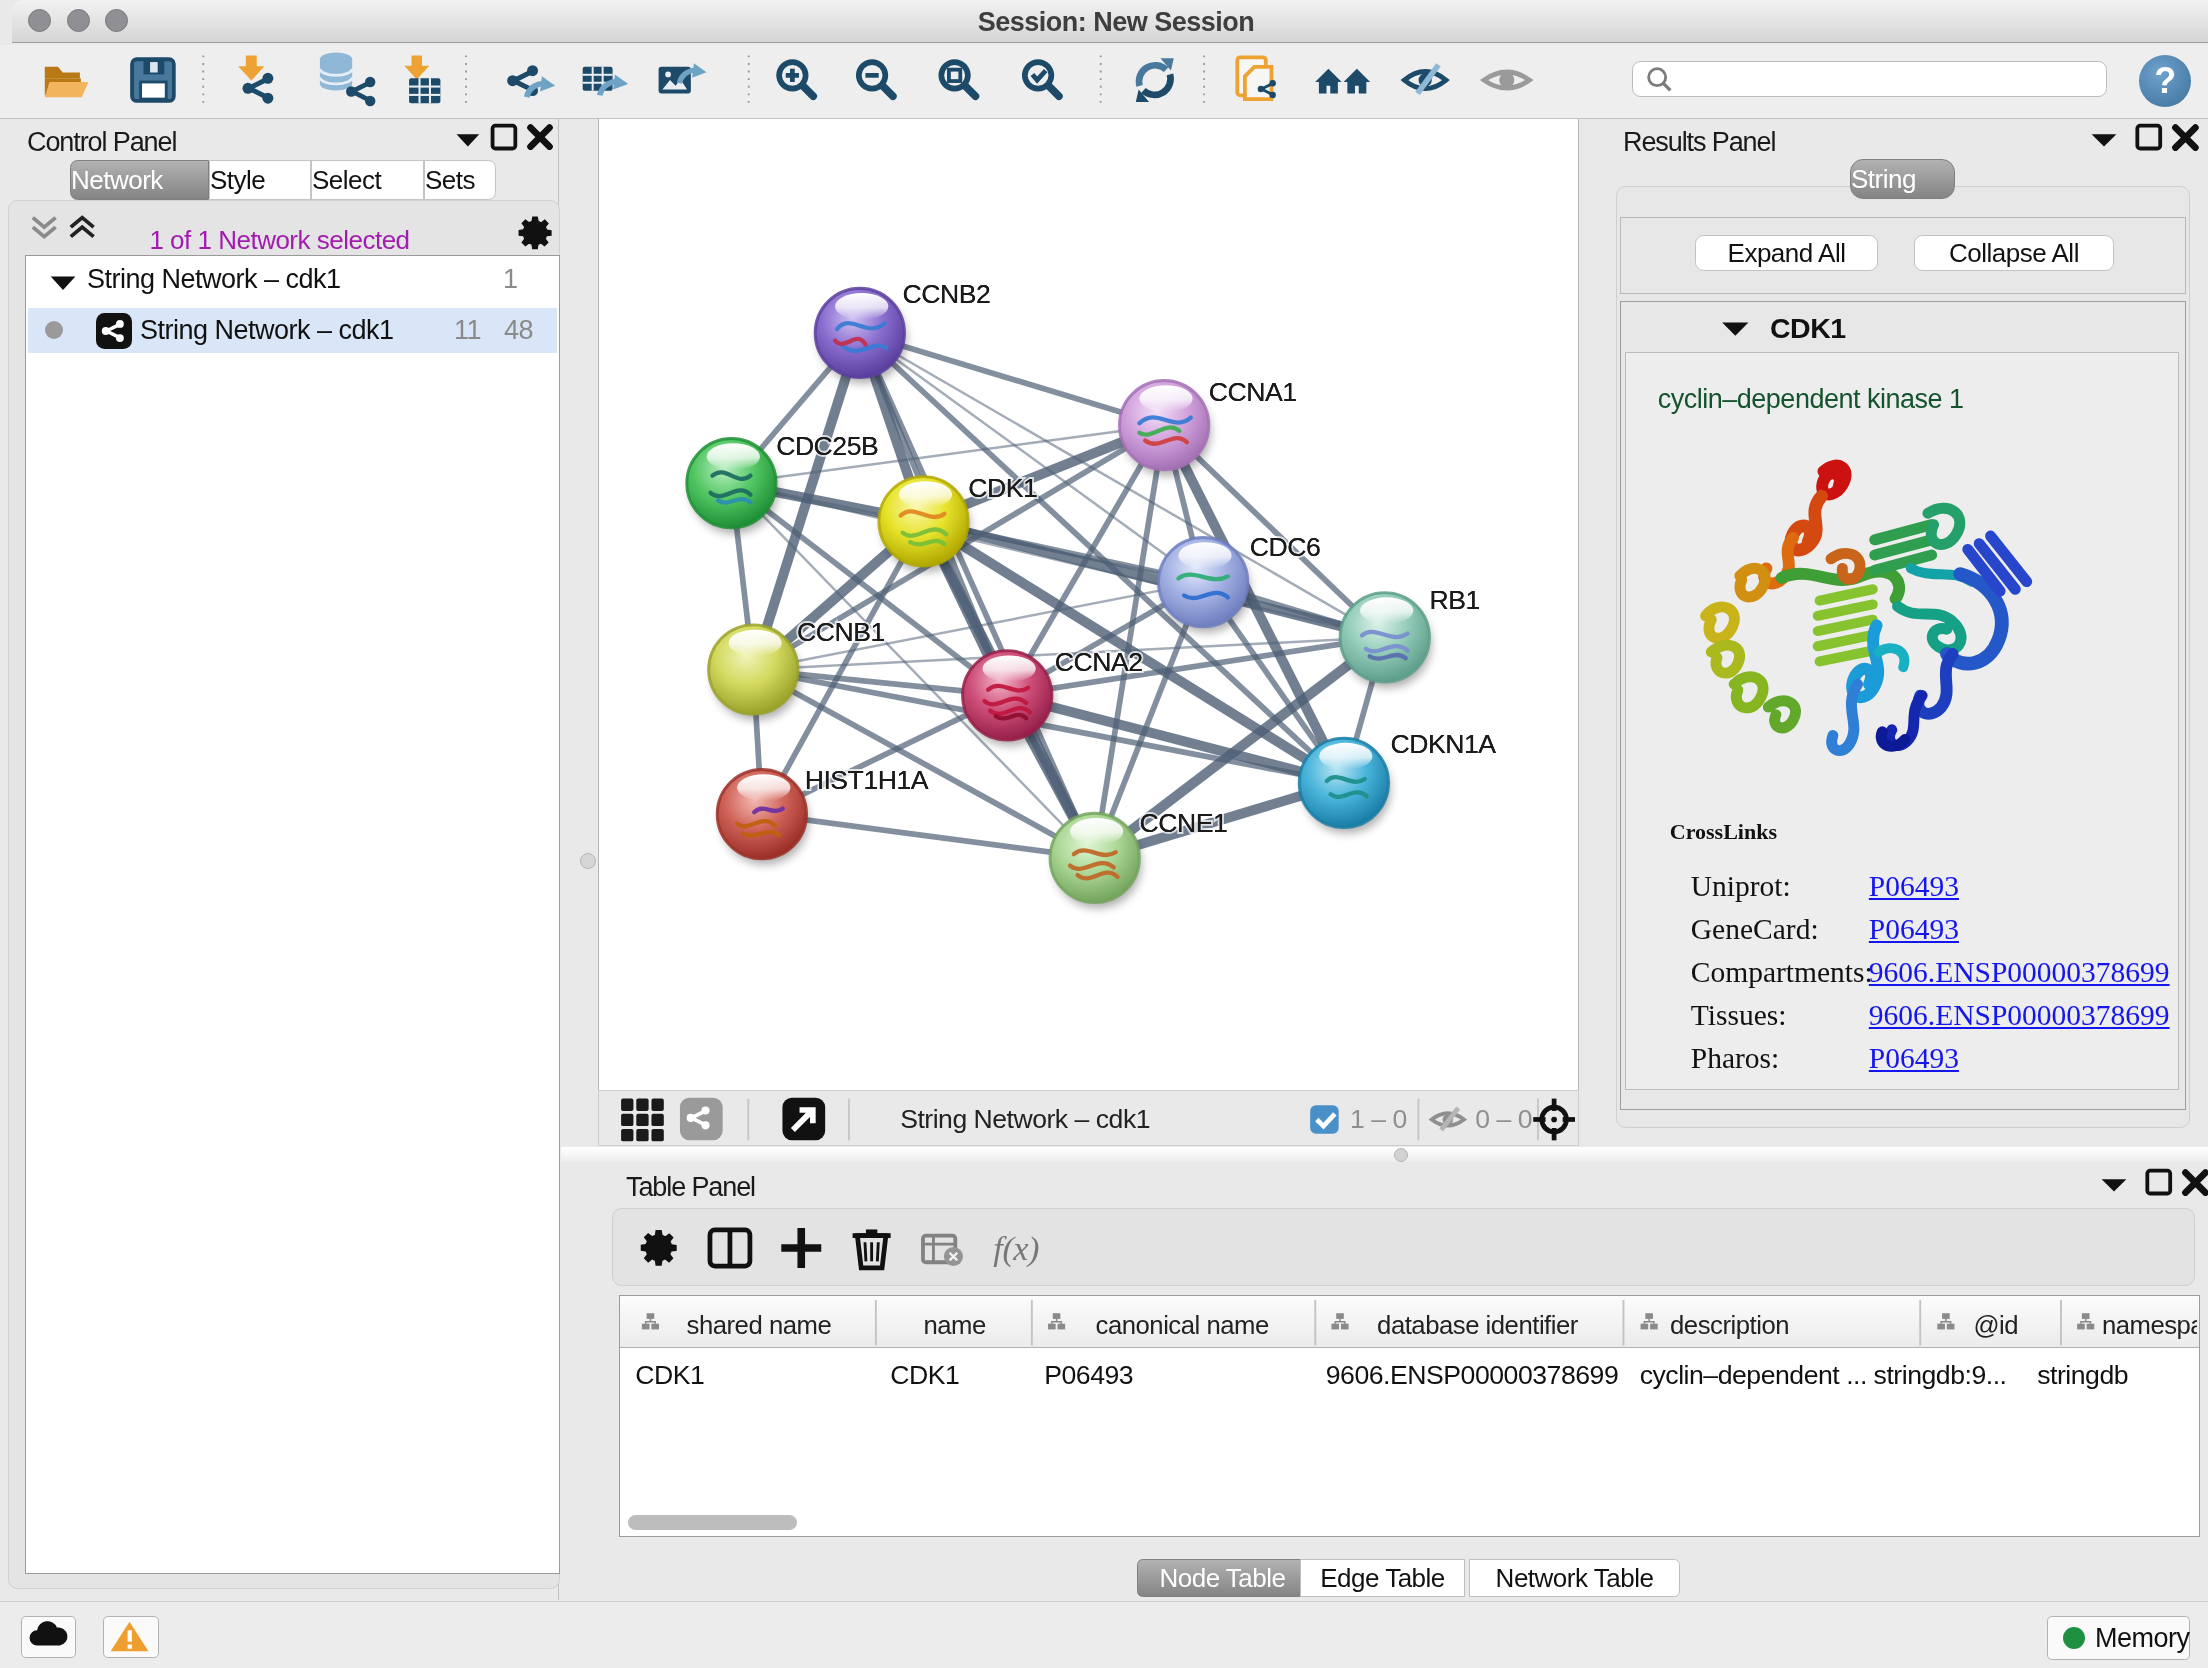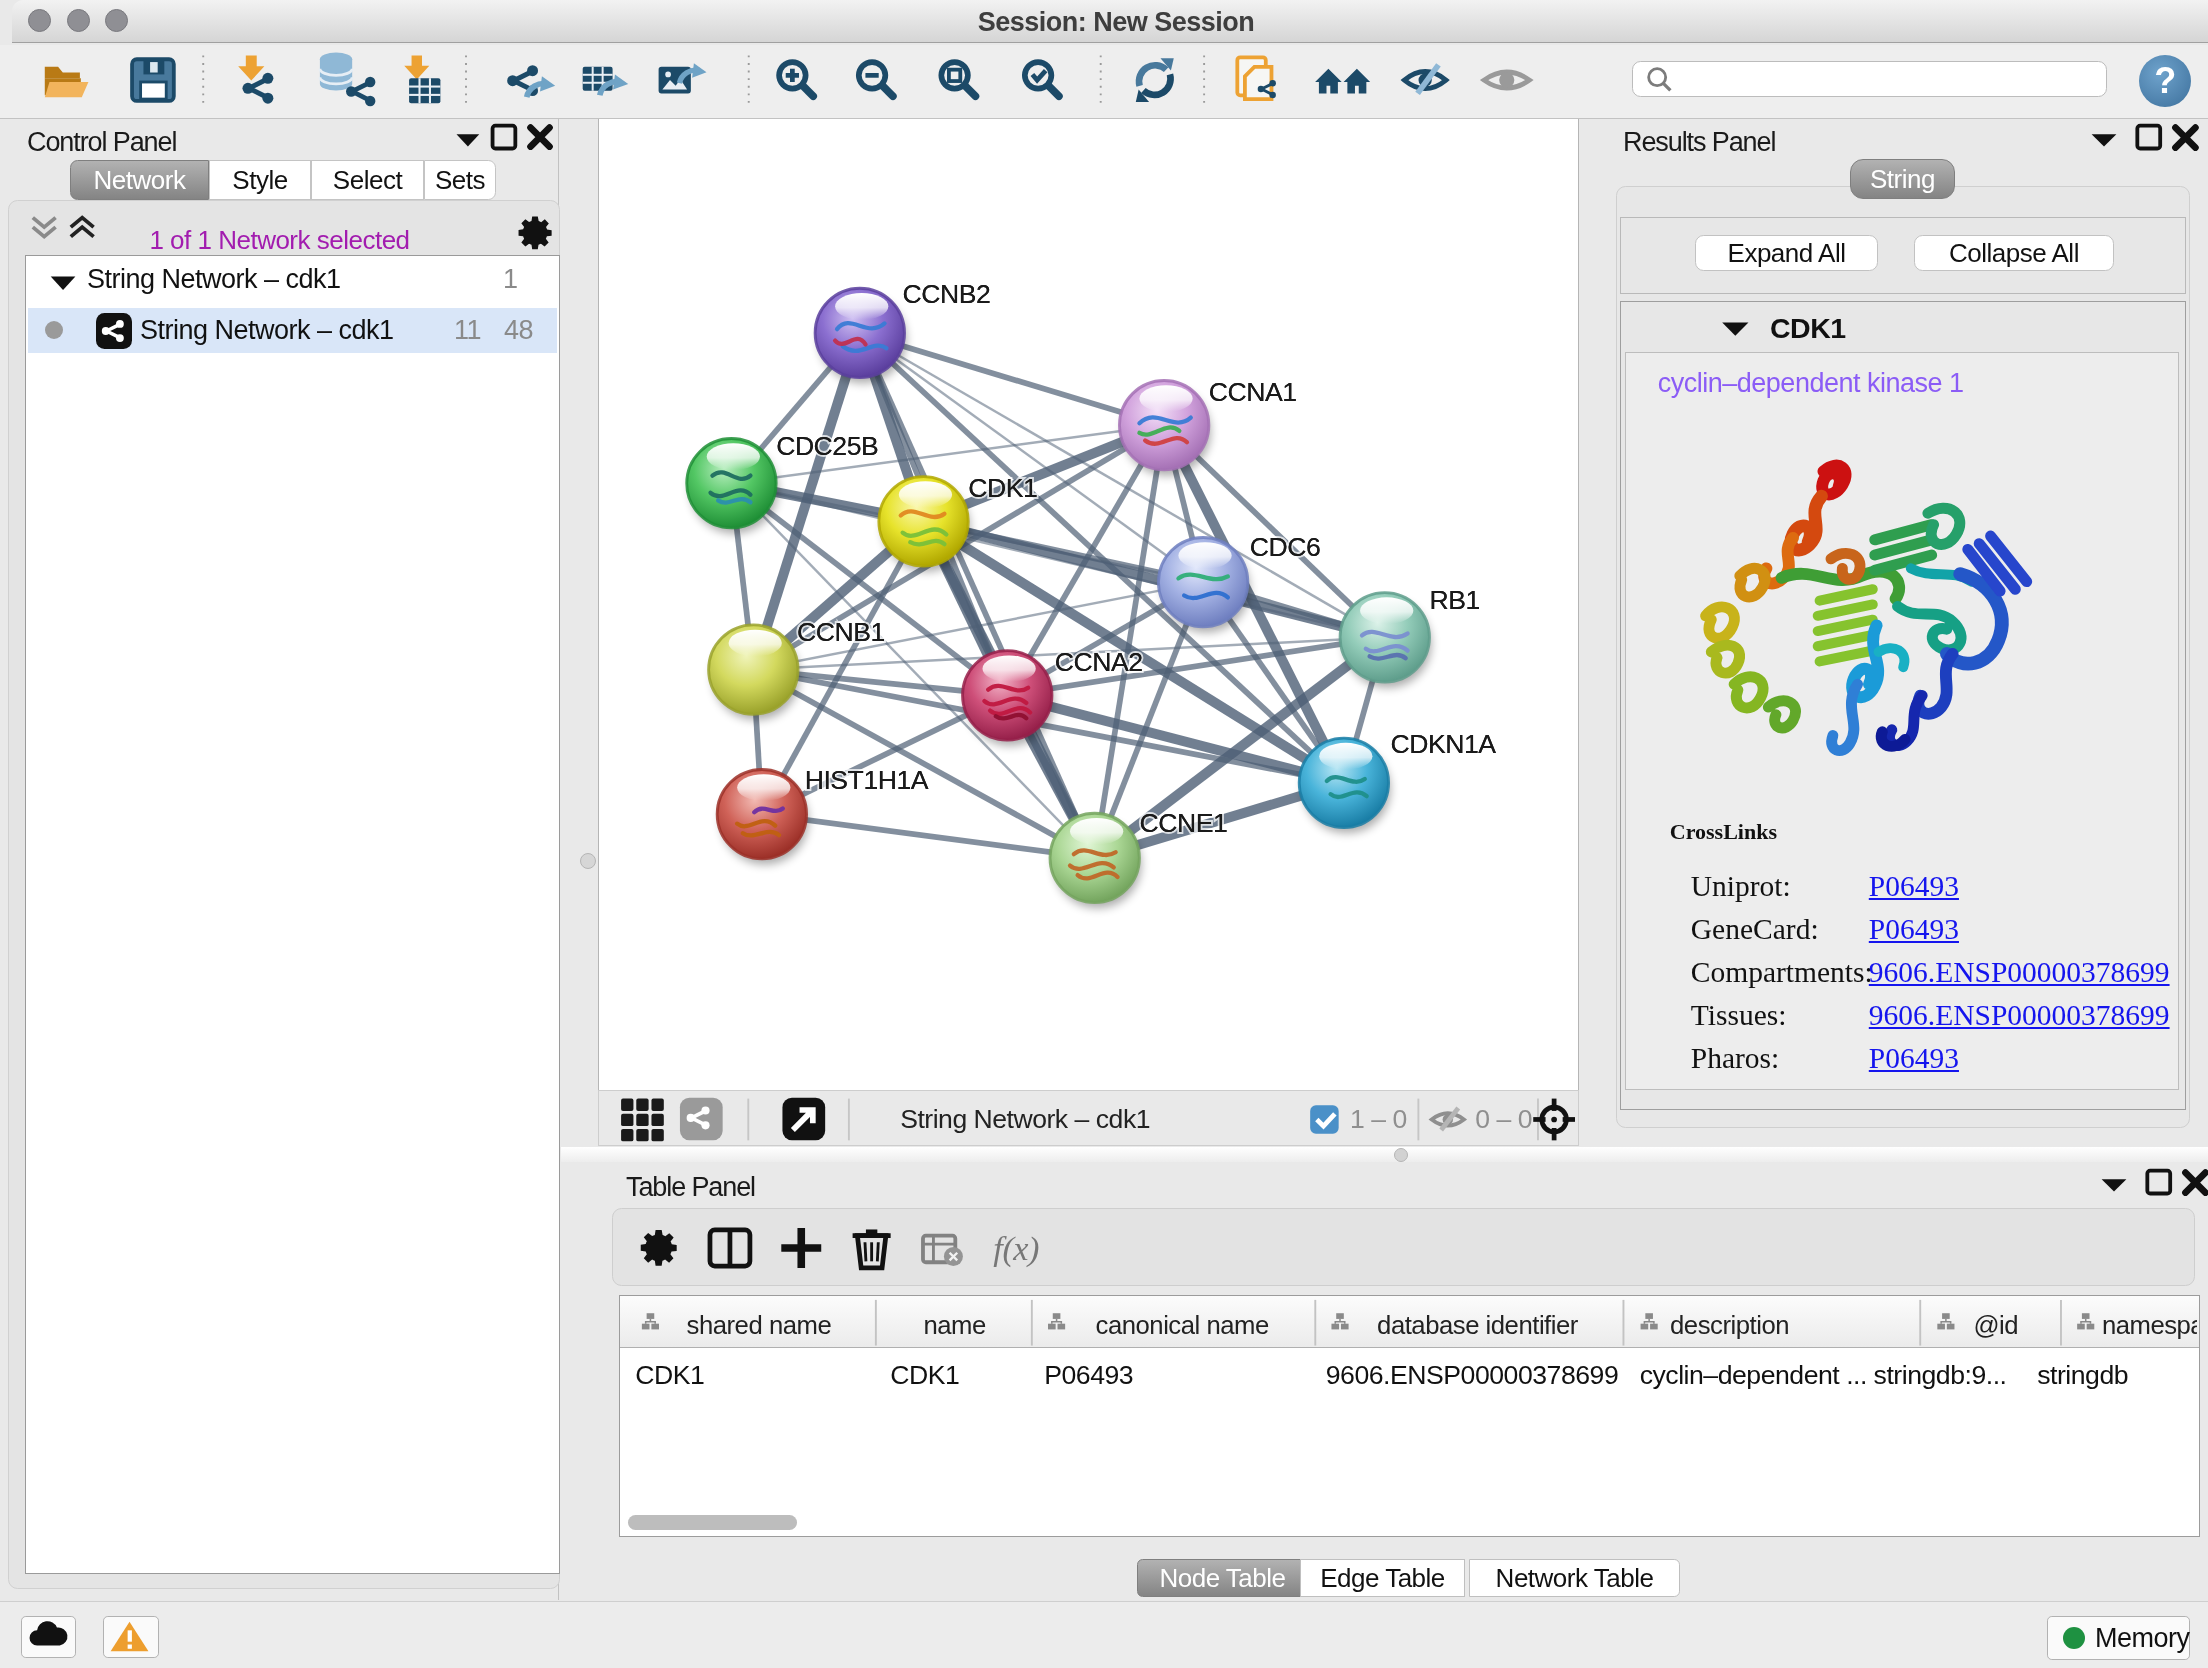--- a/index.html
+++ b/index.html
@@ -6,21 +6,21 @@
 .abs { position:absolute; }
 .titlebar { left:0; top:0; width:2208px; height:43px; background:linear-gradient(#f2f2f2,#d5d5d5); border-bottom:1.9px solid #a0a0a0; border-radius:11.4px 11.4px 0 0;margin-left:12px; }
 .tl { position:absolute; top:8.6px; width:23px; height:23px; border-radius:50%; background:#8f8f94; border:1px solid #79797e; }
 .title { position:absolute; top:6.7px; left:0; width:100%; text-align:center; font-size:27px; font-weight:700; color:#3e3e3e; }
 .toolbar { left:0; top:45px; width:2208px; height:74px; background:#eeeeee; border-bottom:1.9px solid #c2c2c2; }
 .search { position:absolute; left:1632px; top:16px; width:475px; height:36px; background:#ffffff; border:1.9px solid #bcbcbc; border-radius:8.6px; }
 .help { position:absolute; left:2139px; top:9.5px; width:52px; height:52px; border-radius:50%; background:radial-gradient(circle at 40% 35%, #6fa3cc, #3c6f9b); color:#fff; font-weight:700; font-size:36px; text-align:center; line-height:51px; }
 .panelhead { font-size:27px; color:#1a1a1a; letter-spacing:-1.1px; }
 .ctl { left:0; top:119px; width:559px; height:1481px; background:#e9e9e9; border-right:1px solid #c2c2c2; }
 .wlist { position:absolute; left:25px; top:136px; width:535px; height:1319px; background:#ffffff; border:1.9px solid #9a9a9a; }
-.tab { position:absolute; height:40px; background:#ffffff; border:1px solid #c4c4c4; color:#111; font-size:26px; text-align:center; line-height:38px; }
+.tab { position:absolute; height:40px; background:#ffffff; border:1px solid #c4c4c4; color:#111; font-size:26px; text-align:left; line-height:38px; }
 .tabsel { background:linear-gradient(#b2b2b2,#848484); color:#ffffff; border:1px solid #7f7f7f; }
 .netrow2 { position:absolute; left:1.9px; top:52px; width:529px; height:45px; background:#d9e6f8; }
 .rp { left:1582px; top:119px; width:627px; height:1027px; background:#e9e9e9; }
 .rbox { position:absolute; background:#e7e7e7; border:1.9px solid #b9b9b9; }
 .btn { position:absolute; height:36px; background:#ffffff; border:1.9px solid #c2c2c2; border-radius:8.6px; font-size:26px; text-align:center; color:#111; }
 .serif { font-family:"Liberation Serif",serif; letter-spacing:0; }
 a.lnk { color:#1515ee; text-decoration:underline; }
 .tp { left:563px; top:1162px; width:1645px; height:438px; background:#e9e9e9; }
 .tptool { position:absolute; left:49px; top:46px; width:1583px; height:78px; background:#e3e3e3; border:1px solid #cecece; border-radius:9.5px; }
 .tbl { position:absolute; left:56px; top:133px; width:1581px; height:242px; background:#ffffff; border:1.9px solid #9c9c9c; }
@@ -510,21 +510,21 @@
   <div class="rbox" style="left:38px;top:98px;width:566px;height:77px">
     <div class="btn" style="left:74px;top:17px;width:183px;line-height:34px">Expand All</div>
     <div class="btn" style="left:293px;top:17px;width:200px;line-height:34px">Collapse All</div>
   </div>
   <div class="rbox" style="left:38px;top:182px;width:566px;height:809px;border-color:#9e9e9e">
     <svg class="abs" style="left:95px;top:13.3px" width="48" height="30" viewBox="0 0 50 32">
         <path d="M6,8 l28,0 -14,14 z" fill="#111"></path>
       </svg>
     <div class="abs" style="left:149px;top:9.5px;font-size:28.5px;font-weight:700;color:#111">CDK1</div>
     <div class="abs" style="left:3.8px;top:50px;width:554px;height:738px;background:#ededed;border:1px solid #bdbdbd">
-      <div class="abs" style="left:32px;top:15px;font-size:27px;color:#8b5cf6">cyclin–dependent kinase 1</div>
+      <div class="abs" style="left:32px;top:31px;font-size:27px;color:#14532d">cyclin–dependent kinase 1</div>
       <div class="abs" style="left:53px;top:103px"><svg width="361" height="314" viewBox="0 0 380 330">
 <g fill="none" stroke-linecap="round">
 <path d="M152,16 C168,2 182,14 172,30 C162,46 146,42 152,26 C158,12 174,18 168,32" stroke="#cc1111" stroke-width="12.5"></path>
 <path d="M150,42 C134,60 152,74 140,90 C128,106 112,98 120,82 C128,66 144,74 136,90" stroke="#d4490f" stroke-width="13.5"></path>
 <path d="M120,86 C106,102 124,114 110,128 C98,140 84,132 92,118" stroke="#dd6b10" stroke-width="12.5"></path>
 <path d="M64,126 C78,110 98,120 88,138 C78,156 58,148 66,130" stroke="#d19012" stroke-width="11.5"></path>
 <path d="M28,168 C42,150 66,160 56,180 C46,200 24,192 34,172" stroke="#c8b31a" stroke-width="11.5"></path>
 <path d="M34,206 C50,192 70,200 62,218 C54,236 34,228 40,212" stroke="#a9b91e" stroke-width="11.5"></path>
 <path d="M58,240 C74,224 96,234 86,254 C76,274 54,264 62,246" stroke="#85b622" stroke-width="11.5"></path>
 <path d="M94,264 C110,250 130,260 120,278 C112,292 96,286 102,272" stroke="#62a82a" stroke-width="11.5"></path>

